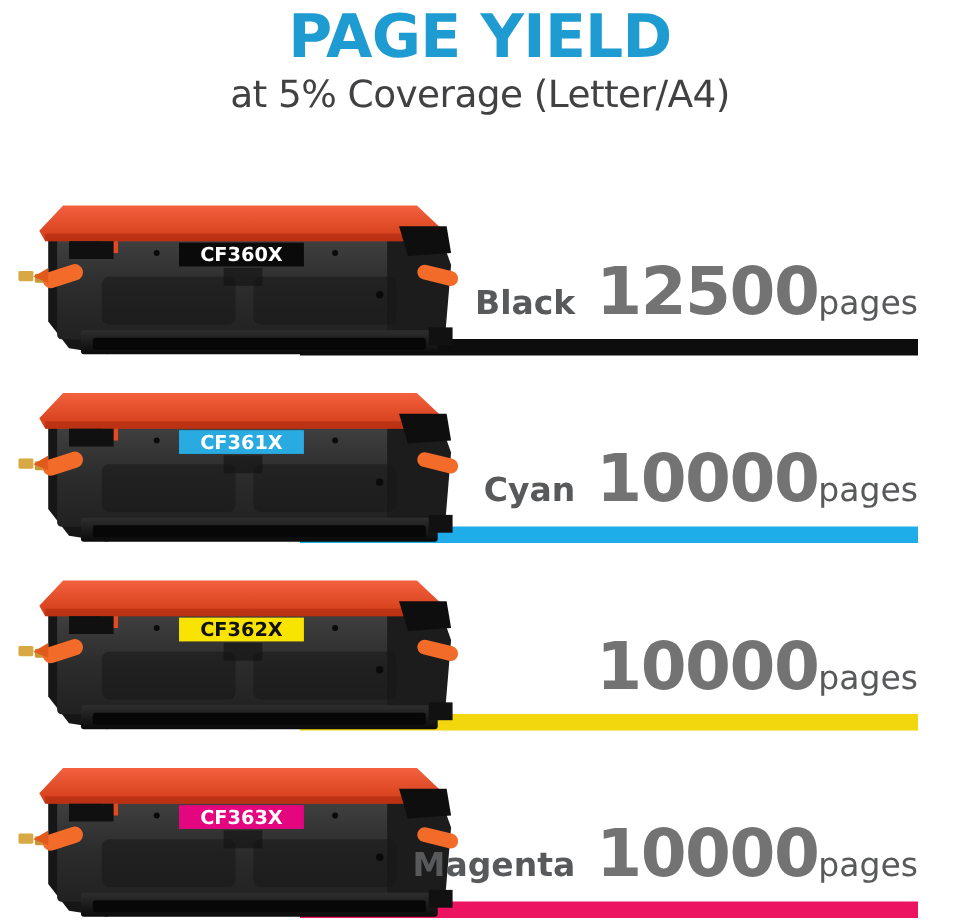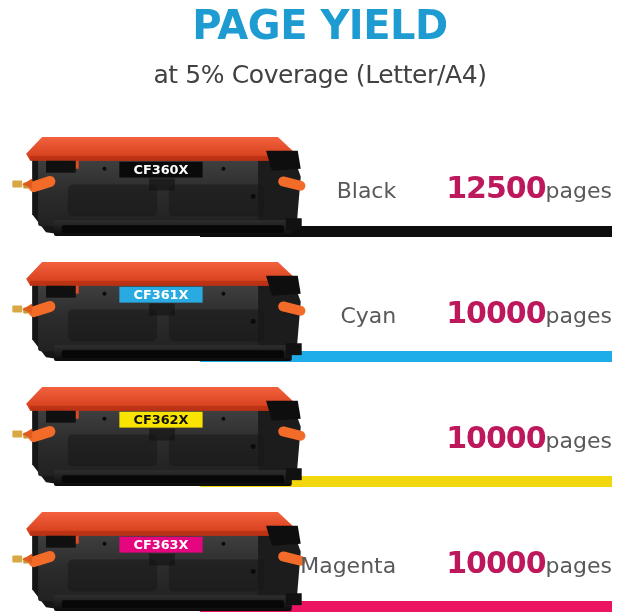--- a/index.html
+++ b/index.html
@@ -8,32 +8,32 @@
     position:relative; width:640px; height:616px; overflow:hidden;
     background:#ffffff;
     font-family:"DejaVu Sans","Liberation Sans",sans-serif;
   }
   .title {
     text-align:center; padding-top:2px;
     font-size:40px; font-weight:bold; letter-spacing:-0.5px;
     color:#1e9cd2;
   }
   .subtitle {
-    text-align:center; margin-top:12px;
+    text-align:center; margin-top:0;
     font-size:25px; font-weight:500; letter-spacing:-0.4px;
     color:#414042;
   }
   .row { position:absolute; left:0; width:640px; height:125px; }
   .row-1 { top:135px; } .row-2 { top:260px;padding-left:29px; } .row-3 { top:385px; } .row-4 { top:510px; }
   .bar { position:absolute; left:200px; top:91px; width:412px; height:11px; }
   .cartridge { position:absolute; left:10px; top:0; width:298px; height:111px; }
   svg text { font-family:"DejaVu Sans","Liberation Sans",sans-serif; }
   .yield-text { position:absolute; right:28px; top:38px; display:flex; align-items:baseline; white-space:nowrap; }
-  .cname { font-size:22px; color:#58595b; margin-right:14px; }
-  .count { font-size:30px; font-weight:bold; color:#be185d; letter-spacing:-1px; line-height:1;margin-left:36px; }
+  .cname { font-size:22px; color:#58595b; margin-right:14px;font-weight:bold; }
+  .count { font-size:44px; font-weight:bold; color:#737373; letter-spacing:-1px; line-height:1; }
   .unit  { font-size:22px; color:#58595b; }
 </style>
 </head>
 <body>
 
 <svg width="0" height="0" style="position:absolute" aria-hidden="true">
   <defs>
     <linearGradient id="gRed" x1="0" y1="0" x2="0" y2="1">
       <stop offset="0" stop-color="#f3613e"></stop>
         <stop offset="1" stop-color="#d23b17"></stop>

